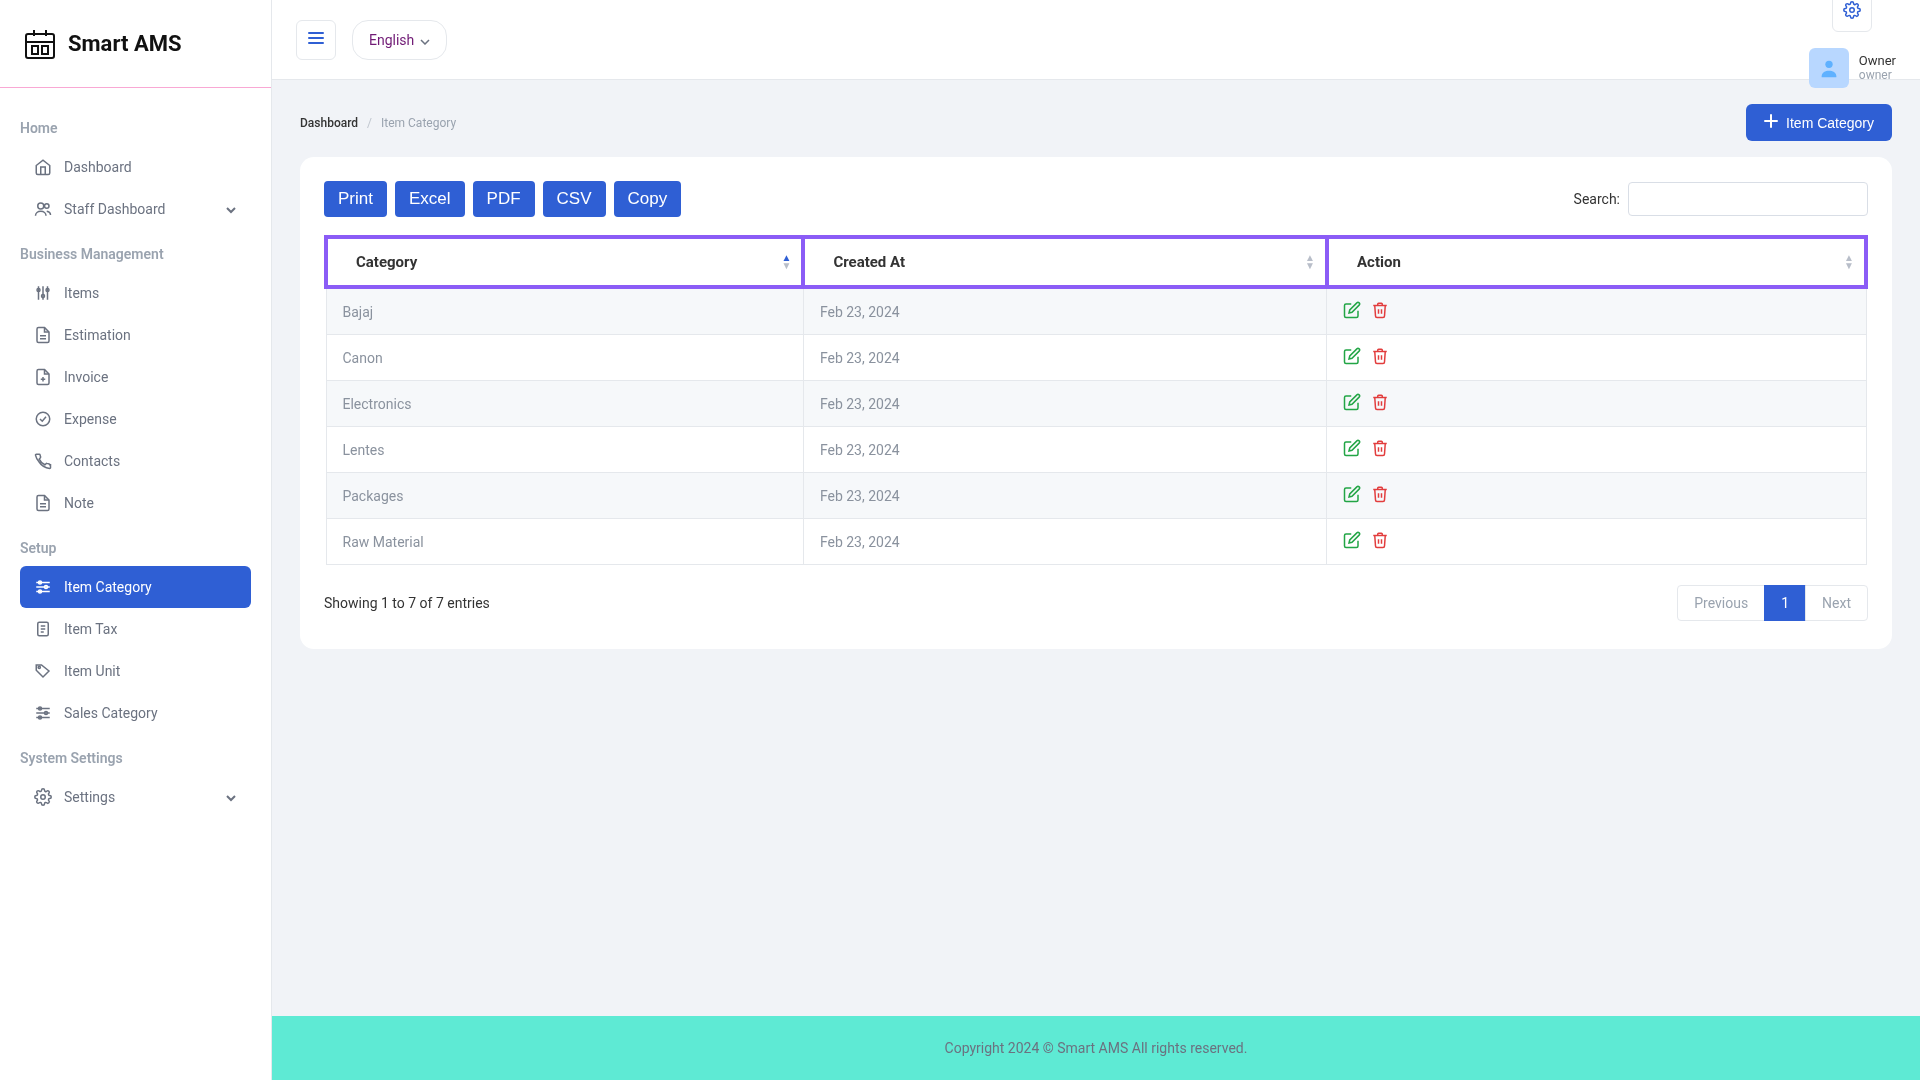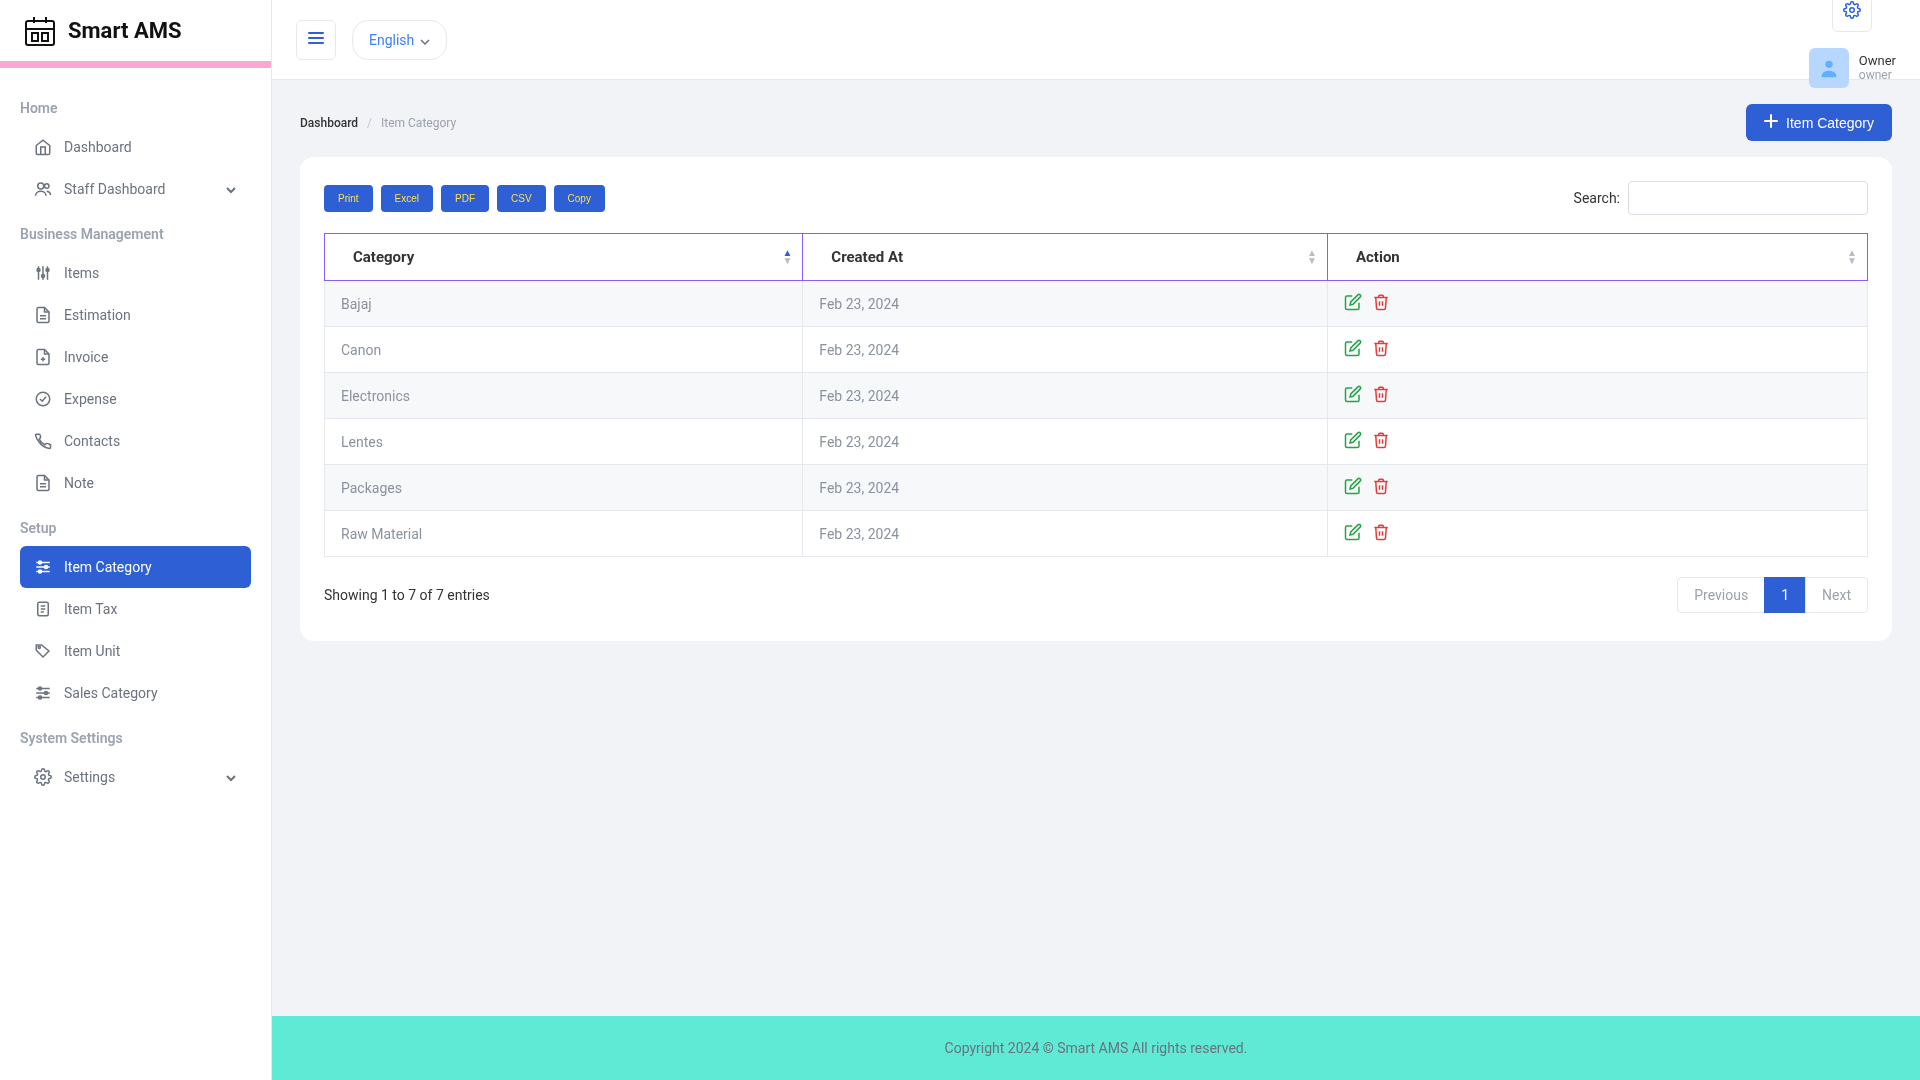--- a/index.html
+++ b/index.html
@@ -17,25 +17,25 @@
 
 
 .sidebar {
   width: 272px;
   background: #fff;
   border-right: 1px solid #e5e8ec;
   display: flex;
   flex-direction: column;
 }
 .logo-area {
-  height: 68px;
+  height: 88px;
   display: flex;
   align-items: center;
   padding: 0 20px;
-  border-bottom: 7px solid #f9a8d4;
+  border-bottom: 1px solid #f9a8d4;
 }
 .logo { display: flex; align-items: center; gap: 8px; font-size: 22px; font-weight: 700; color: #111; }
 .logo-icon { width: 40px; height: 40px; }
 
 .nav { padding: 16px 20px; overflow-y: auto; }
 .nav-section { font-size: 14px; color: #9aa3af; font-weight: 600; padding: 16px 0 10px; }
 .nav-item {
   display: flex;
   align-items: center;
   gap: 12px;
@@ -64,21 +64,21 @@
   align-items: center;
   padding: 0 24px;
 }
 .topbar-left { display: flex; align-items: center; gap: 16px; }
 .burger-btn {
   width: 40px; height: 40px; border: 1px solid #e5e8ec; border-radius: 6px;
   display: flex; align-items: center; justify-content: center; color: #2f5fd4; cursor: pointer;
 }
 .lang-btn {
   height: 40px; padding: 0 16px; border: 1px solid #e5e8ec; border-radius: 16px;
-  display: flex; align-items: center; gap: 6px; color: #3b82f6; cursor: pointer; background:#fff;
+  display: flex; align-items: center; gap: 6px; color: #701a75; cursor: pointer; background:#fff;
 }
 .topbar-right { margin-left: auto; display: flex; align-items: center; gap: 16px; flex-direction: column; }
 .gear-btn {
   width: 40px; height: 40px; border: 1px solid #e5e8ec; border-radius: 6px;
   display: flex; align-items: center; justify-content: center; color: #2f5fd4; cursor: pointer; background:#fff;
 }
 .avatar {
   width: 40px; height: 40px; border-radius: 6px; background: #b8d7ff;
   display: flex; align-items: center; justify-content: center; color: #2f8ef7;
 }
@@ -101,33 +101,33 @@
 }
 
 
 .content { padding: 0 28px 20px; flex: 1; }
 .card {
   background: #fff; border-radius: 14px; padding: 24px 24px 28px;
 }
 .card-top { display: flex; align-items: center; justify-content: space-between; margin-bottom: 18px; }
 .export-row { display: flex; gap: 8px; }
 .export-btn {
-  background: #2f5fd4; color: #fde047; border: none; border-radius: 4px;
-  padding: 8px 14px; font-size: 10px; cursor: pointer;
+  background: #2f5fd4; color: #ffffff; border: none; border-radius: 4px;
+  padding: 8px 14px; font-size: 17px; cursor: pointer;
 }
 .search-wrap { display: flex; align-items: center; gap: 8px; font-size: 14px; color: #333; }
 .search-input {
   border: 1px solid #d9dee6; border-radius: 4px; height: 34px; width: 240px; padding: 0 10px; font-size: 14px;
 }
 
 
 table { width: 100%; border-collapse: collapse; }
 th {
   text-align: left; padding: 14px 28px; font-weight: 700; font-size: 15px; color: #333;
-  border: 1px solid #8b5cf6; background: #fff; position: relative;
+  border: 4px solid #8b5cf6; background: #fff; position: relative;
 }
 th .sort {
   position: absolute; right: 10px; top: 50%; transform: translateY(-50%);
   color: #b8bec9; font-size: 10px; line-height: 8px;
 }
 th.sorted-asc .sort-up { color: #2f5fd4; }
 td {
   padding: 12px 16px; font-size: 14px; color: #8a929e; border: 1px solid #e5e8ec;
 }
 tbody tr:nth-child(odd) td { background: #f6f8fa; }

